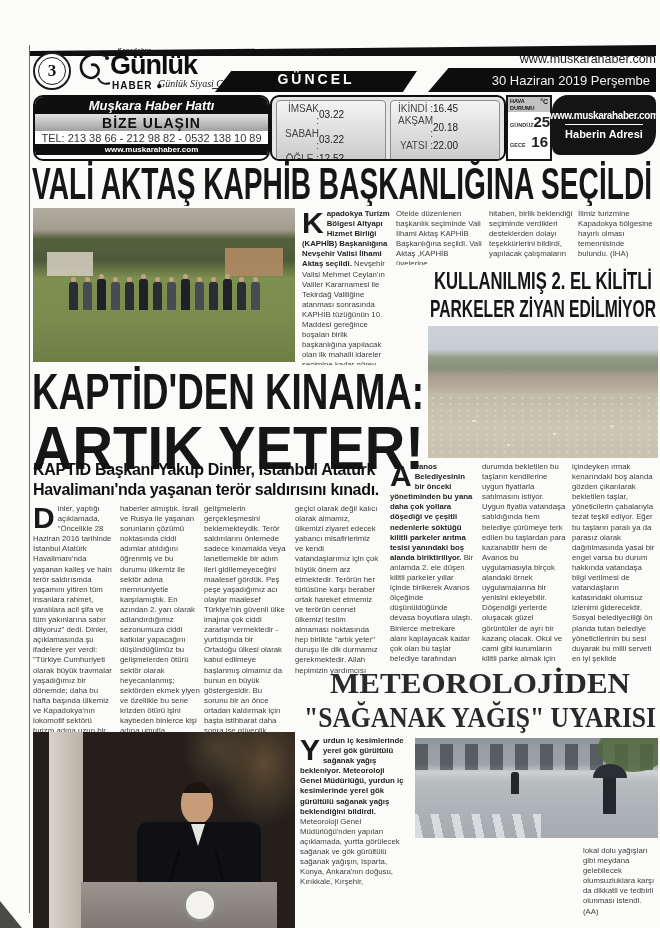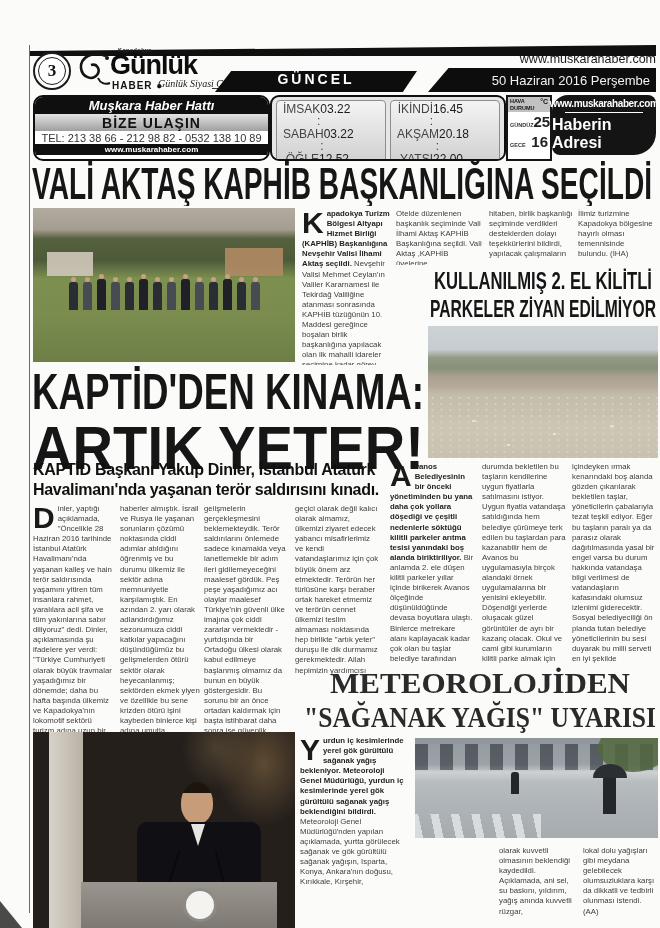--- a/index.html
+++ b/index.html
@@ -40,36 +40,36 @@
   .contact .r3{height:13px;display:flex;align-items:center;justify-content:center;font-size:11px;color:#333;}
   .contact .r4{height:11px;background:#0f0f0f;color:#fff;display:flex;align-items:center;justify-content:center;
                font-weight:bold;font-size:8px;}
   .prayer{left:270px;top:95px;width:232px;height:62px;border:2px solid #0f0f0f;border-radius:9px;
           overflow:hidden;background:#e6e6e6;}
   .prayer .hd{height:16px;background:#0f0f0f;color:#fff;display:flex;align-items:center;justify-content:center;
               font:italic bold 12px "Liberation Sans",sans-serif;letter-spacing:.5px;}
   .prayer .panels{display:flex;gap:4px;padding:3px 4px;}
   .prayer .panel{flex:1;background:linear-gradient(#f4f4f4,#c6c6c6);border:1px solid #8d8d8d;border-radius:4px;
                  padding:2px 6px;}
-  .prow{display:flex;align-items:flex-start;font-size:12px;color:#444;line-height:12.4px;}
+  .prow{display:flex;align-items:center;font-size:10px;color:#444;line-height:12.4px;}
   .prow .lbl{flex:0 0 36px;text-align:right;}
   .prow .lbl::after{content:" :";}
   .prow .val{font-weight:normal;color:#1c1c1c;margin-left:0;}
   .weather{left:506px;top:95px;width:42px;height:62px;border:2px solid #151515;background:#fff;overflow:hidden;}
   .weather .hd{background:#c2c2c2;padding:1px 2px;display:flex;justify-content:space-between;}
   .weather .hd .t{font-weight:900;font-size:5.5px;line-height:6.5px;color:#111;}
   .weather .hd .u{font-weight:bold;font-size:7px;color:#111;}
   .wrow{display:flex;justify-content:space-between;align-items:baseline;padding:0 2px;}
   .wrow .lbl{font-size:5.5px;font-weight:bold;color:#333;}
   .wrow .val{font-size:15px;font-weight:bold;color:#222;line-height:20px;}
   .addr{left:552px;top:95px;width:104px;height:60px;background:#141414;border-radius:16px 8px 22px 8px;
         display:flex;flex-direction:column;align-items:center;justify-content:center;gap:3px;}
   .addr .w{color:#fff;font-weight:900;font-size:10px;letter-spacing:-.4px;}
   .addr .dv{width:78px;height:1px;background:#fff;}
-  .addr .c{color:#fff;font-weight:bold;font-size:16px;}
+  .addr .c{color:#fff;font-weight:bold;font-size:11px;}
   
   svg text.hl{font-family:"Liberation Sans",sans-serif;font-weight:bold;fill:#161616;}
   svg text.hlserif{font-family:"Liberation Serif",serif;font-weight:bold;fill:#2a2a2a;}
   
   .colx{font-size:7.8px;line-height:10.1px;color:#3d3d3d;overflow:hidden;text-align:left;}
   .colx .b{font-weight:bold;color:#1e1e1e;}
   .dropcap{float:left;font-size:30px;line-height:23px;font-weight:bold;color:#1a1a1a;margin:2px 3px 0 0;}
   .subhead{font-weight:bold;font-size:16px;line-height:19.5px;color:#101010;letter-spacing:-.3px;}
   
   .photo{overflow:hidden;}
@@ -130,21 +130,21 @@
   <div class="abs logo-region">Kapadokya</div>
   <div class="abs logo-title">Günlük</div>
   <div class="abs logo-sub">HABER ●</div>
   <div class="abs logo-tagline">Günlük Siyasi Gazete</div>
   <div class="abs logo-line"></div>
 
   <div class="abs guncel">
     <span>GÜNCEL</span>
   </div>
   <div class="abs web-strip">www.muskarahaber.com</div>
-  <div class="abs date-band">50 Haziran 2016 Perşembe</div>
+  <div class="abs date-band">30 Haziran 2019 Perşembe</div>
 
   <div class="abs contact">
     <div class="r1">Muşkara Haber Hattı</div>
     <div class="r2">BİZE ULAŞIN</div>
     <div class="r3">TEL: 213 38 66 - 212 98 82 - 0532 138 10 89</div>
     <div class="r4">www.muskarahaber.com</div>
   </div>
 
   <div class="abs prayer">
     <div class="panels">
@@ -225,21 +225,21 @@
       <div class="person"></div>
       <div class="person"></div>
       <div class="person"></div>
     </div>
   </div>
 
   <div class="abs colx" style="left:302px;top:209px;width:88px;height:156px;">
     <span class="dropcap">K</span><span class="b">apadokya Turizm Bölgesi Altyapı Hizmet Birliği (KAPHİB) Başkanlığına Nevşehir Valisi İlhami Aktaş seçildi.</span><span> Nevşehir Valisi Mehmet Ceylan'ın Valiler Kararnamesi ile Tekirdağ Valiliğine atanması sonrasında KAPHİB tüzüğünün 10. Maddesi gereğince boşalan birlik başkanlığına yapılacak olan ilk mahalli idareler seçimine kadar görev yapmak üzere Peri Tower</span>
   </div>
   <div class="abs colx" style="left:396px;top:209px;width:86px;height:56px;">Otelde düzenlenen başkanlık seçiminde Vali İlhami Aktaş KAPHİB Başkanlığına seçildi. Vali Aktaş ,KAPHİB üyelerine</div>
-  <div class="abs colx" style="left:489px;top:209px;width:84px;height:56px;">hitaben, birlik başkanlığı seçiminde verdikleri desteklerden dolayı teşekkürlerini bildirdi, yapılacak çalışmaların</div>
+  <div class="abs colx" style="left:489px;top:209px;width:84px;height:56px;">hitaben, birlik beklendiği seçiminde verdikleri desteklerden dolayı teşekkürlerini bildirdi, yapılacak çalışmaların</div>
   <div class="abs colx" style="left:578px;top:209px;width:78px;height:56px;">İlimiz turizmine Kapadokya bölgesine hayırlı olması temennisinde bulundu. (İHA)</div>
 
   <svg class="abs" style="left:428px;top:266px;" width="230" height="28">
     <text class="hl" x="115" y="23" font-size="24" text-anchor="middle" textLength="218" lengthAdjust="spacingAndGlyphs">KULLANILMIŞ 2. EL KİLİTLİ</text>
   </svg>
   <svg class="abs" style="left:428px;top:294px;" width="230" height="28">
     <text class="hl" x="115" y="23" font-size="24" text-anchor="middle" textLength="226" lengthAdjust="spacingAndGlyphs">PARKELER ZİYAN EDİLMİYOR</text>
   </svg>
 
   <div class="abs photo ph-parke" style="left:428px;top:326px;width:230px;height:132px;">
@@ -291,17 +291,16 @@
 
   <div class="abs photo ph-rain" style="left:415px;top:738px;width:243px;height:100px;">
     <div class="abs shops"></div>
     <div class="abs r-tree"></div>
     <div class="abs crosswalk"></div>
     <div class="fig" style="left:188px;top:38px;width:13px;height:38px;"></div>
     <div class="umb" style="left:178px;top:26px;width:34px;height:14px;"></div>
     <div class="fig" style="left:96px;top:34px;width:8px;height:22px;"></div>
   </div>
 
-  <div class="abs colx" style="left:499px;top:846px;width:78px;height:78px;">olarak kuvvetli olmasının beklendiği kaydedildi. Açıklamada, ani sel, su baskını, yıldırım, yağış anında kuvvetli rüzgar,</div>
   <div class="abs colx" style="left:583px;top:846px;width:73px;height:78px;">lokal dolu yağışları gibi meydana gelebilecek olumsuzluklara karşı da dikkatli ve tedbirli olunması istendi. (AA)</div>
 
   <div class="abs corner-wedge"></div>
 </div>
 
 </body></html>

